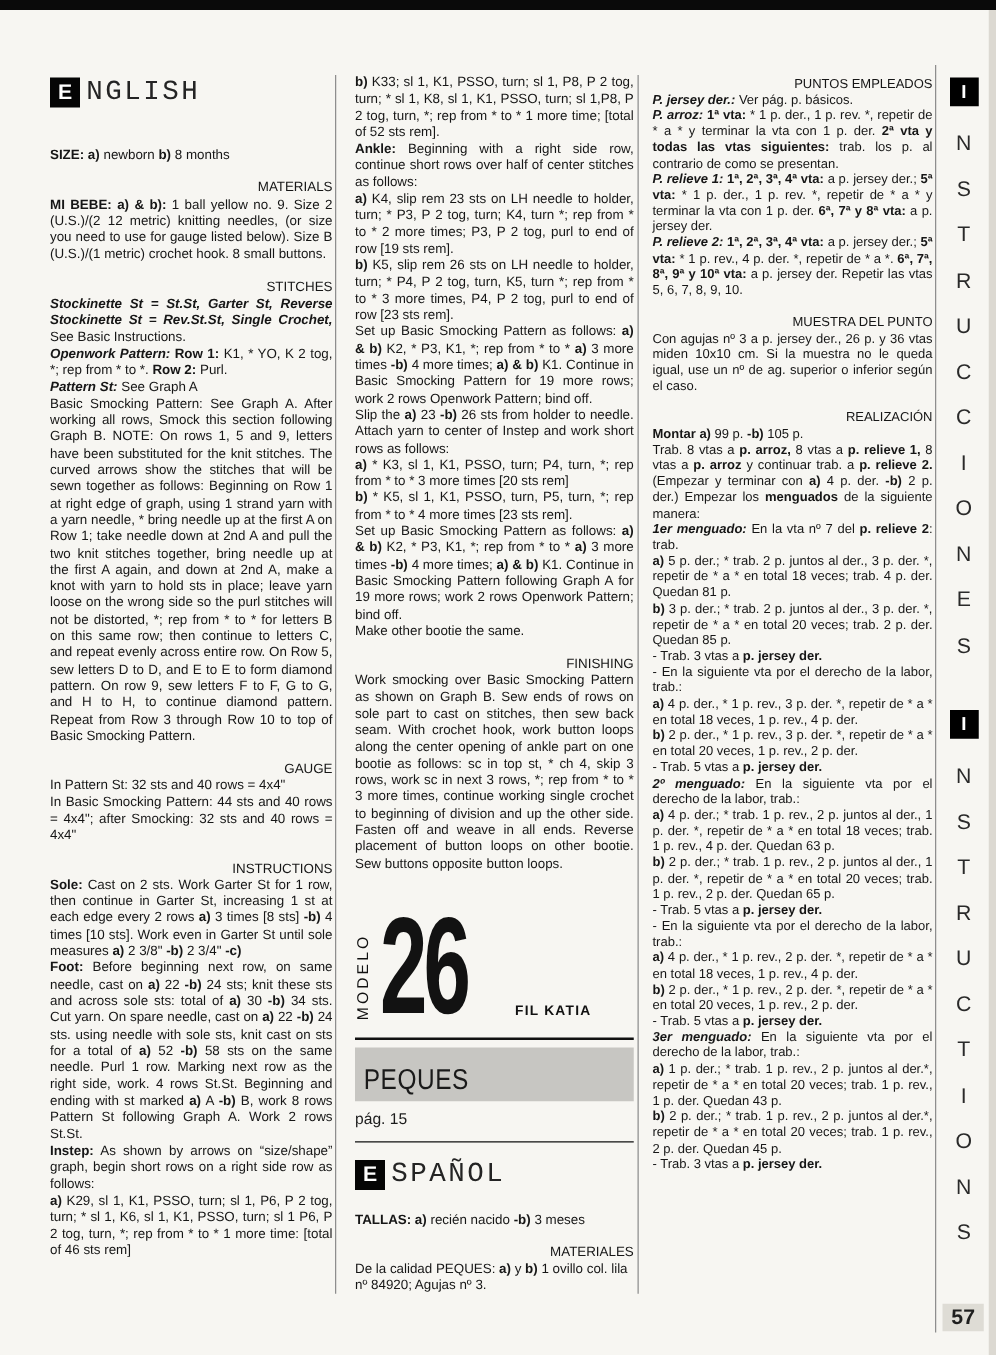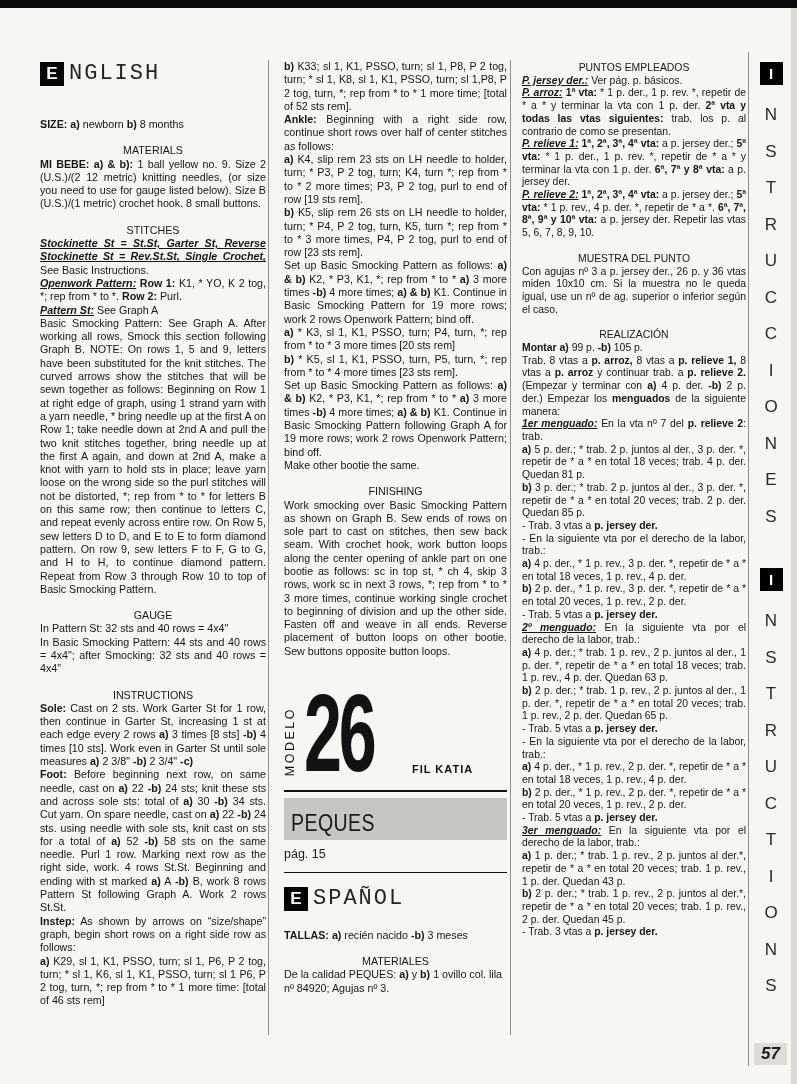--- a/index.html
+++ b/index.html
@@ -7,25 +7,25 @@
         font-family:"Liberation Sans", sans-serif;color:#161616;}
   .topbar{position:absolute;top:0;left:0;width:797px;height:8px;background:#0a0a0a;}
   .edge-strip{position:absolute;right:0;top:8px;width:6px;height:1076px;background:#dcd9d2;}
 
   .col{position:absolute;text-align:justify;}
   .col1{left:40px;top:62px;width:226px;font-size:10.7px;line-height:13.3px;}
   .col2{left:284px;top:60px;width:223px;font-size:10.7px;line-height:13.3px;}
   .col3{left:522px;top:62px;width:224px;font-size:10.4px;line-height:12.7px;}
 
   .blk-p{margin:0;}
-  .blk-h{margin:13px 0 0;font-weight:700;text-align:center;font-size:inherit;}
+  .blk-h{margin:13px 0 0;font-weight:700;text-align:right;font-size:inherit;}
   .blocks > :first-child{margin-top:0;}
   .seg-n{font-weight:400;font-style:normal;}
   .seg-b{font-weight:700;}
-  .seg-bi{font-weight:700;font-style:italic;text-decoration:underline;}
+  .seg-bi{font-weight:700;font-style:italic;}
 
   .divider{position:absolute;width:1px;background:#8e8e8e;}
   #div1{left:268px;top:60px;height:975px;}
   #div2{left:510px;top:60px;height:975px;}
   #div3{left:748px;top:52px;height:1014px;}
 
   .lang-header{display:flex;align-items:center;gap:5px;margin:0 0 32px 0;text-align:left;}
   .lang-box{background:#050505;color:#fff;width:24px;height:24px;display:flex;align-items:center;
             justify-content:center;font-size:17px;font-weight:700;flex:none;}
   .lang-rest{font-size:22px;letter-spacing:2px;font-weight:400;color:#242424;white-space:nowrap;font-family:Liberation Mono, monospace;}
@@ -46,21 +46,21 @@
   .page-ref{font-size:12.5px;margin:8px 0 10px;color:#1c1c1c;}
 
   .sidebar{position:absolute;left:750px;top:0;width:42px;height:1084px;}
   .sb-stack{position:absolute;left:0;width:42px;display:flex;flex-direction:column;align-items:center;}
   .sb-top{top:62px;}
   .sb-bottom{top:568px;}
   .sb-letter{height:36.5px;display:flex;align-items:center;justify-content:center;
              font-size:17px;color:#2a2a2a;}
   .sb-boxed{background:#000;color:#fff;width:23px;height:23px;margin-bottom:12px;font-weight:700;font-size:15px;}
   .page-num{position:absolute;right:5px;bottom:19px;background:#dedcd5;color:#1e1e1e;
-            font-style:italic;font-size:17px;font-weight:700;padding:1px 7px;}
+            font-size:17px;font-weight:700;padding:1px 7px;}
 </style>
 </head>
 <body>
 
 <div class="page">
   <div class="topbar"></div>
   <div class="edge-strip"></div>
 
   <div class="divider" id="div1"></div>
   <div class="divider" id="div2"></div>
@@ -91,20 +91,21 @@
       </div>
   </div>
 
   <div class="col col2">
     <div class="blocks">
         <p class="blk-p"><span class="seg-b">b)</span><span class="seg-n"> K33; sl 1, K1, PSSO, turn; sl 1, P8, P 2 tog, turn; * sl 1, K8, sl 1, K1, PSSO, turn; sl 1,P8, P 2 tog, turn, *; rep from * to * 1 more time; [total of 52 sts rem].</span></p>
         <p class="blk-p"><span class="seg-b">Ankle:</span><span class="seg-n"> Beginning with a right side row, continue short rows over half of center stitches as follows:</span></p>
         <p class="blk-p"><span class="seg-b">a)</span><span class="seg-n"> K4, slip rem 23 sts on LH needle to holder, turn; * P3, P 2 tog, turn; K4, turn *; rep from * to * 2 more times; P3, P 2 tog, purl to end of row [19 sts rem].</span></p>
         <p class="blk-p"><span class="seg-b">b)</span><span class="seg-n"> K5, slip rem 26 sts on LH needle to holder, turn; * P4, P 2 tog, turn, K5, turn *; rep from * to * 3 more times, P4, P 2 tog, purl to end of row [23 sts rem].</span></p>
         <p class="blk-p"><span class="seg-n">Set up Basic Smocking Pattern as follows: </span><span class="seg-b">a) &amp; b)</span><span class="seg-n"> K2, * P3, K1, *; rep from * to * </span><span class="seg-b">a)</span><span class="seg-n"> 3 more times </span><span class="seg-b">-b)</span><span class="seg-n"> 4 more times; </span><span class="seg-b">a) &amp; b)</span><span class="seg-n"> K1. Continue in Basic Smocking Pattern for 19 more rows; work 2 rows Openwork Pattern; bind off.</span></p>
+        <p class="blk-p"><span class="seg-n">Slip the </span><span class="seg-b">a)</span><span class="seg-n"> 23 </span><span class="seg-b">-b)</span><span class="seg-n"> 26 sts from holder to needle. Attach yarn to center of Instep and work short rows as follows:</span></p>
         <p class="blk-p"><span class="seg-b">a)</span><span class="seg-n"> * K3, sl 1, K1, PSSO, turn; P4, turn, *; rep from * to * 3 more times [20 sts rem]</span></p>
         <p class="blk-p"><span class="seg-b">b)</span><span class="seg-n"> * K5, sl 1, K1, PSSO, turn, P5, turn, *; rep from * to * 4 more times [23 sts rem].</span></p>
         <p class="blk-p"><span class="seg-n">Set up Basic Smocking Pattern as follows: </span><span class="seg-b">a) &amp; b)</span><span class="seg-n"> K2, * P3, K1, *; rep from * to * </span><span class="seg-b">a)</span><span class="seg-n"> 3 more times </span><span class="seg-b">-b)</span><span class="seg-n"> 4 more times; </span><span class="seg-b">a) &amp; b)</span><span class="seg-n"> K1. Continue in Basic Smocking Pattern following Graph A for 19 more rows; work 2 rows Openwork Pattern; bind off.</span></p>
         <p class="blk-p"><span class="seg-n">Make other bootie the same.</span></p>
         <p class="blk-h"><span class="seg-n">FINISHING</span></p>
         <p class="blk-p"><span class="seg-n">Work smocking over Basic Smocking Pattern as shown on Graph B. Sew ends of rows on sole part to cast on stitches, then sew back seam. With crochet hook, work button loops along the center opening of ankle part on one bootie as follows: sc in top st, * ch 4, skip 3 rows, work sc in next 3 rows, *; rep from * to * 3 more times, continue working single crochet to beginning of division and up the other side. Fasten off and weave in all ends. Reverse placement of button loops on other bootie. Sew buttons opposite button loops.</span></p>
       </div>
 
     <div class="logo-block">
       <div class="modelo-row">

